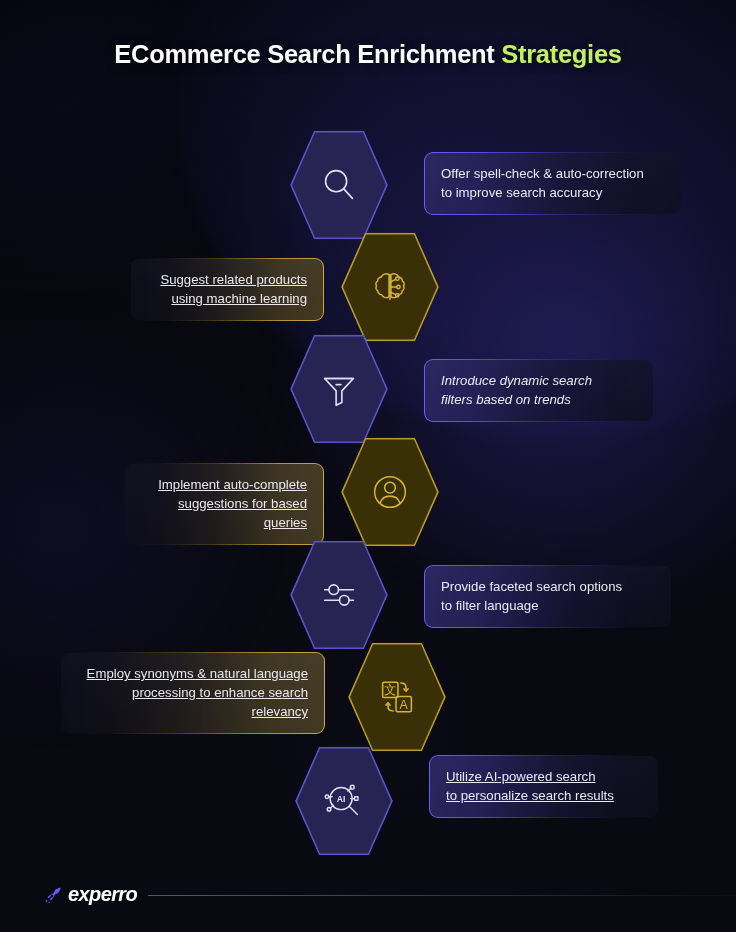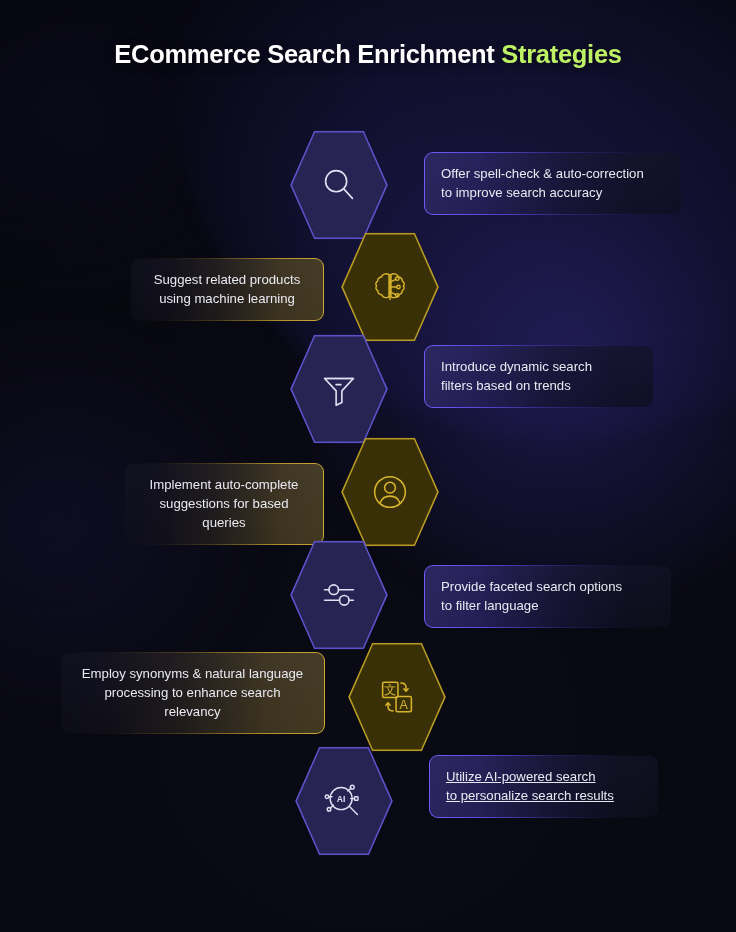--- a/index.html
+++ b/index.html
@@ -103,21 +103,22 @@
       linear-gradient(90deg, #6d5cf7 0%, #5a4be0 22%, rgba(70,58,180,0.45) 55%, rgba(40,36,100,0.12) 82%, rgba(20,20,50,0) 100%) border-box;
     text-align:left;
     margin-left:20px;
   }
   .label.left {
     border:1.6px solid transparent;
     border-radius:9px;
     background:
       linear-gradient(rgba(19,19,34,0.72), rgba(14,14,26,0.72)) padding-box,
       linear-gradient(270deg, #caa937 0%, #b3922c 22%, rgba(150,122,40,0.45) 55%, rgba(90,74,26,0.12) 82%, rgba(30,26,12,0) 100%) border-box;
-    text-align:center;
+    text-align:right;
+    text-decoration:underline;
   }
 
   
   .footer { position:absolute; left:0; bottom:0; width:736px; height:72px; }
   .logo-wrap {
     position:absolute; left:44px; bottom:26px;
     display:flex; align-items:center; gap:4px;
   }
   .logo-mark { width:20px; height:20px; display:block; color:#6157f0; }
   .logo-text {
@@ -182,21 +183,21 @@
   <div class="item">
     <div class="hex purple" style="left:290px; top:333px;">
       <div class="hex-inner"></div>
         <div class="hex-face"></div>
       <svg class="icon" viewBox="0 0 48 48" fill="none" stroke="currentColor" stroke-width="1.7" stroke-linecap="round" stroke-linejoin="round">
         <path d="M9 13h30l-12 13v12l-6 3V26z"></path>
         <line x1="9" y1="13" x2="39" y2="13"></line>
         <line x1="21" y1="19.5" x2="26" y2="19.5"></line>
       </svg>
     </div>
-    <div class="label right" style="left:404px; top:345px; width:230px;">Introduce dynamic search
+    <div class="label right" style="left:404px; top:359px; width:230px;font-style:italic;">Introduce dynamic search
 filters based on trends</div>
   </div>
 
   <div class="item">
     <div class="hex gold" style="left:341px; top:436px;">
       <div class="hex-inner"></div>
         <div class="hex-face"></div>
       <svg class="icon" viewBox="0 0 48 48" fill="none" stroke="currentColor" stroke-width="1.6" stroke-linecap="round">
         <circle cx="24" cy="24" r="16"></circle>
         <circle cx="24" cy="19.5" r="5.6"></circle>
@@ -258,14 +259,25 @@
         <path d="M13 28.5l-3.5 3"></path>
           <circle cx="8.4" cy="32.6" r="1.9"></circle>
         <path d="M11.5 19.5H8"></path>
           <circle cx="6.2" cy="19.5" r="1.8"></circle>
       </svg>
     </div>
     <div class="label right" style="left:409px; top:755px; width:230px;text-decoration:underline;">Utilize AI-powered search
 to personalize search results</div>
   </div>
 
+  <div class="footer">
+    <div class="logo-wrap">
+      <svg class="logo-mark" viewBox="0 0 24 24" fill="currentColor">
+        <path d="M18.5 3.4c.9-.5 1.9.5 1.4 1.4l-2.2 3.9a3 3 0 0 1-1.1 1.1L13 11.6l-3.6 6.2c-.3.6-1.1.7-1.6.2l-.8-.9 2.3-2.5a1.45 1.45 0 1 0-1.1-1.1L5.7 15.8l-.9-.8c-.5-.5-.4-1.3.2-1.6l6.3-3.6 1.8-3.6a3 3 0 0 1 1.1-1.1z"></path>
+        <circle cx="3.1" cy="19.1" r="1.1"></circle>
+        <circle cx="6.3" cy="21.2" r="0.8"></circle>
+      </svg>
+      <span class="logo-text">experro</span>
+    </div>
+    <div class="footer-rule"></div>
+  </div>
 
 </div>
 
 </body></html>

